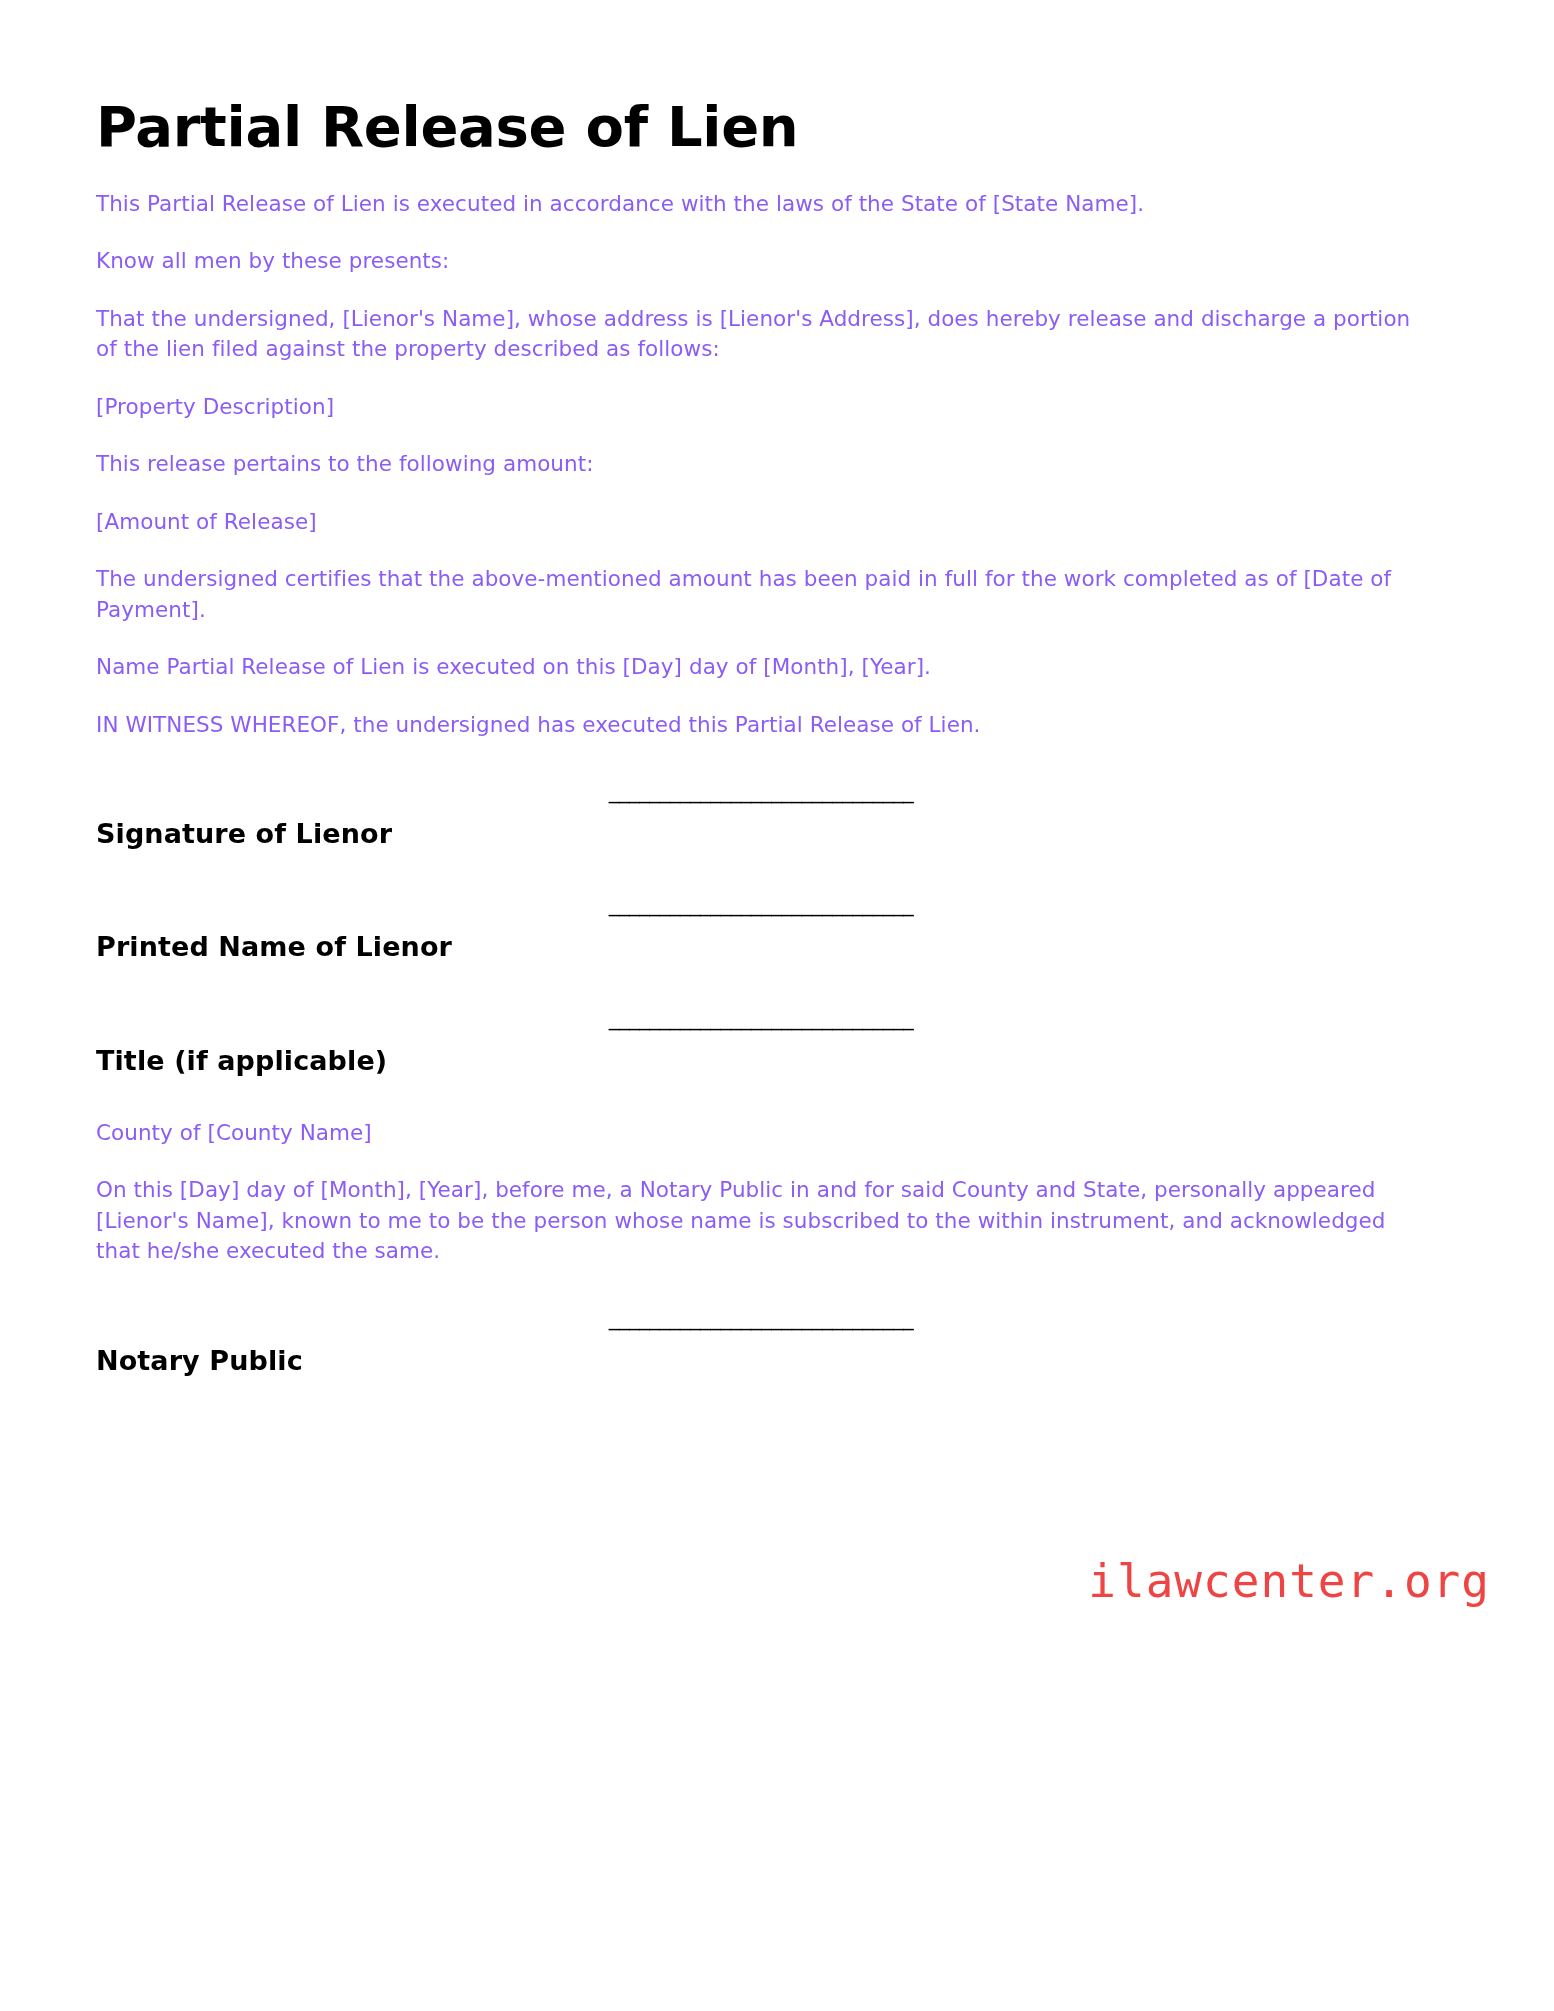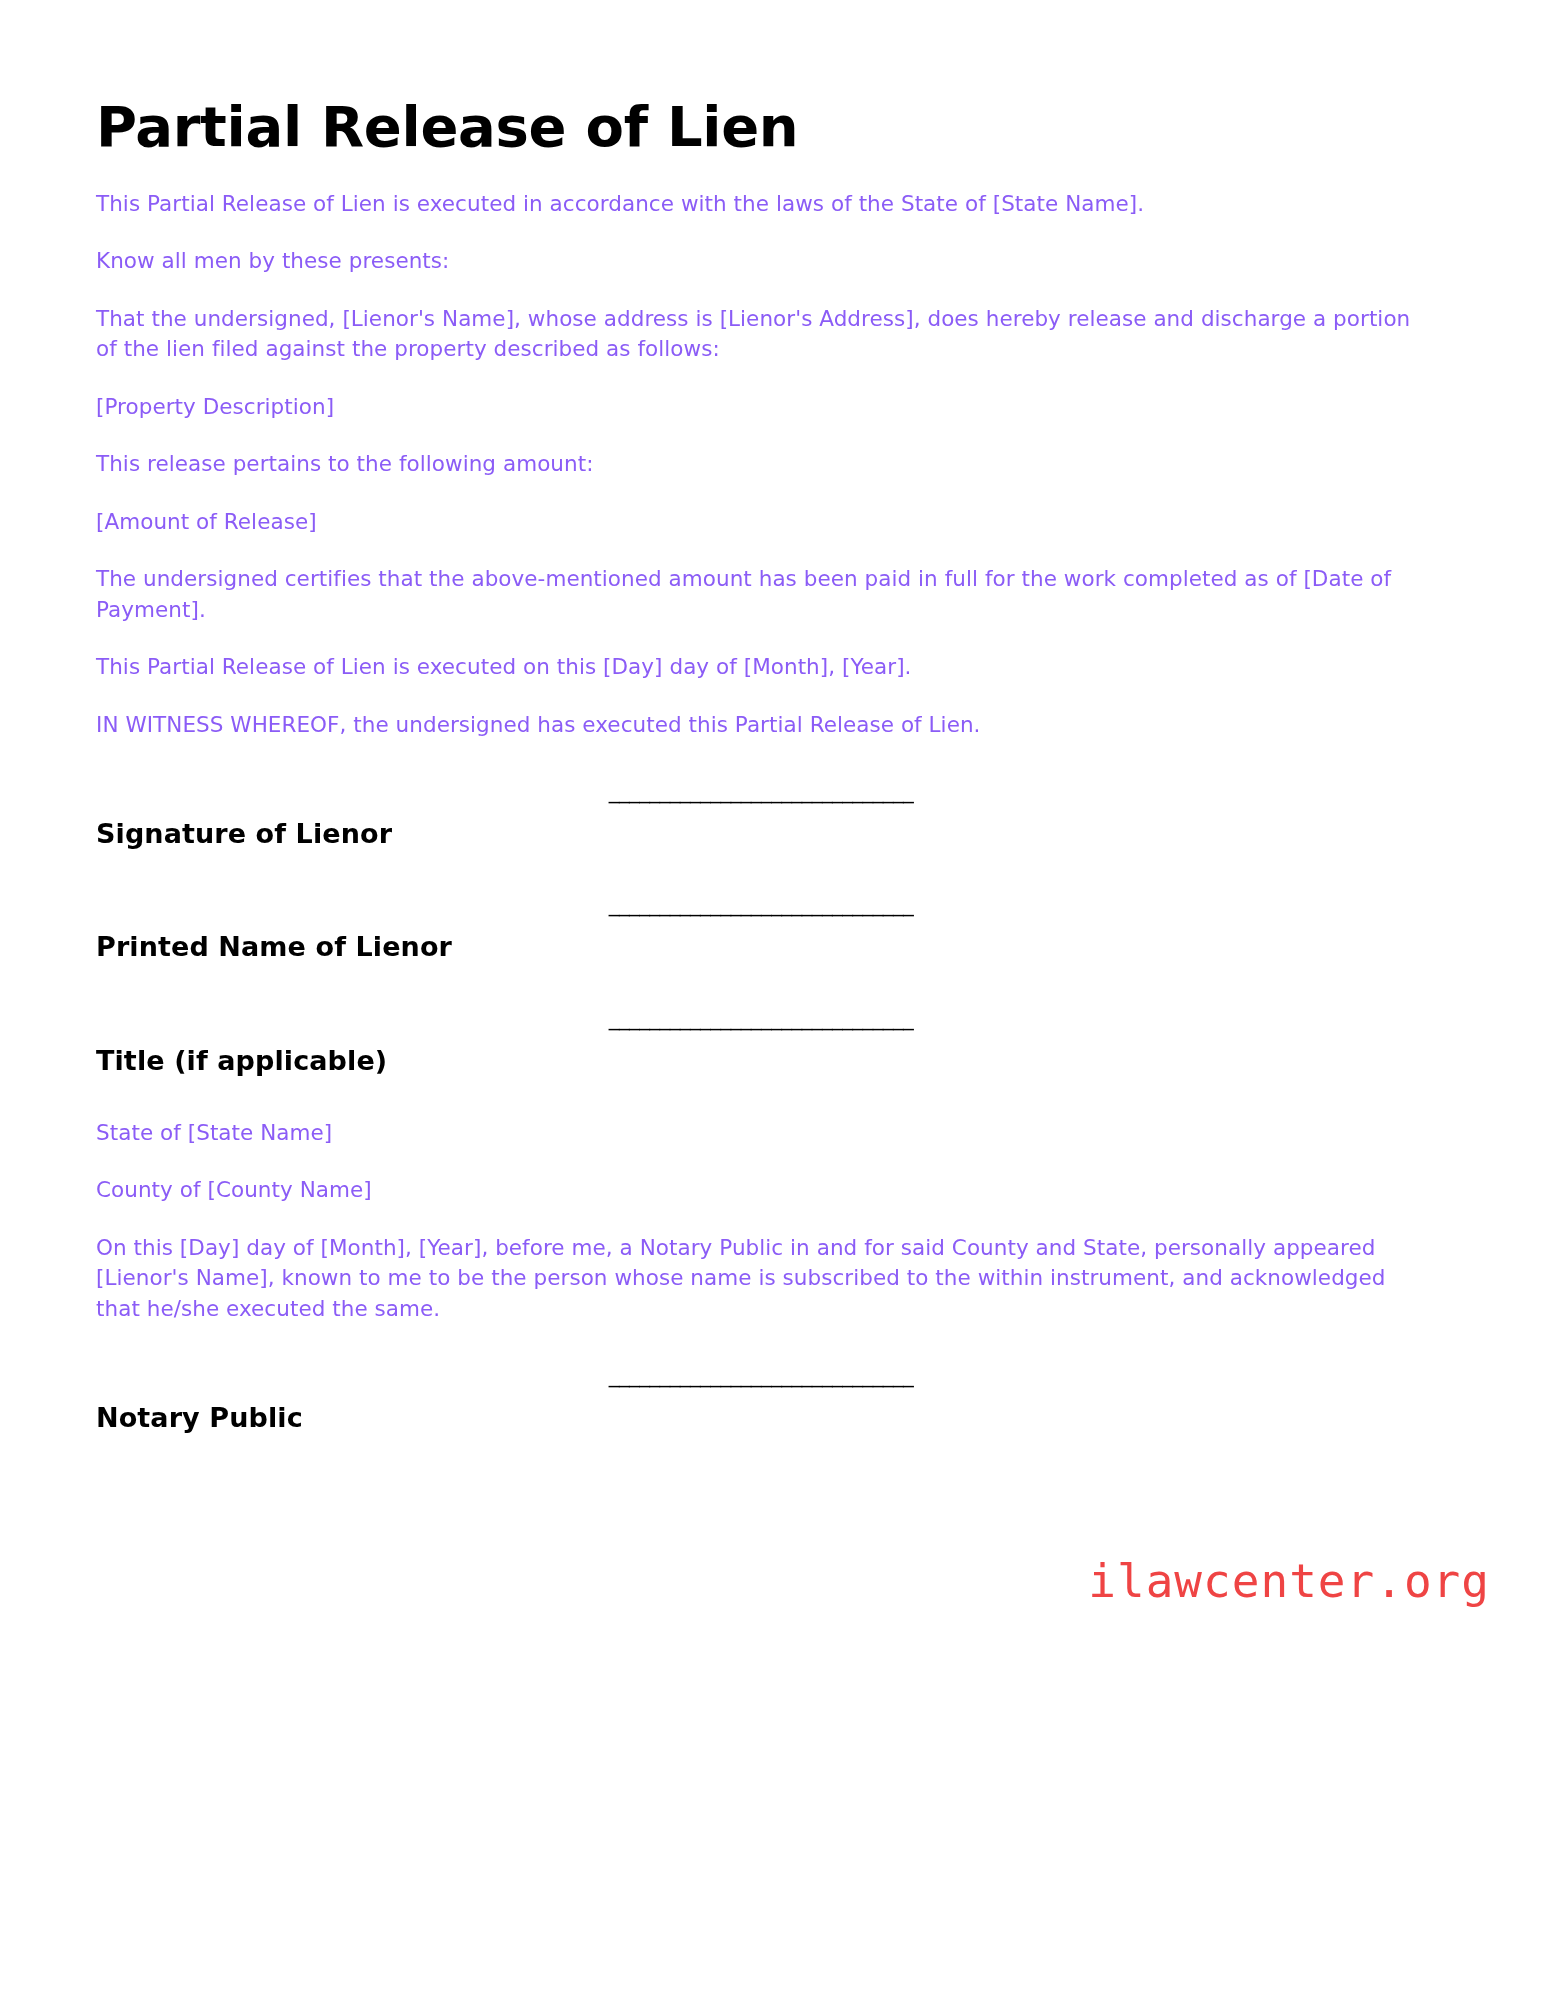--- a/index.html
+++ b/index.html
@@ -107,40 +107,39 @@
     <p class="body-para">That the undersigned, [Lienor's Name], whose address is [Lienor's Address], does hereby release and discharge a portion of the lien filed against the property described as follows:</p>
 
     <p class="body-para">[Property Description]</p>
 
     <p class="body-para">This release pertains to the following amount:</p>
 
     <p class="body-para">[Amount of Release]</p>
 
     <p class="body-para">The undersigned certifies that the above-mentioned amount has been paid in full for the work completed as of [Date of Payment].</p>
 
-    <p class="body-para">This Partial Release of Lien is executed on this [Day] day of [Month], [Year].</p>
+    <p class="body-para">Name Partial Release of Lien is executed on this [Day] day of [Month], [Year].</p>
 
     <p class="body-para">IN WITNESS WHEREOF, the undersigned has executed this Partial Release of Lien.</p>
 
     <div class="sig-block">
       <div class="sig-rule">______________________________</div>
       <div class="sig-label">Signature of Lienor</div>
     </div>
 
     <div>
       <div class="sig-rule">______________________________</div>
       <div class="sig-label">Printed Name of Lienor</div>
     </div>
 
     <div>
       <div class="sig-rule">______________________________</div>
       <div class="sig-label last-in-group">Title (if applicable)</div>
     </div>
 
-    <p class="body-para">State of [State Name]</p>
 
     <p class="body-para">County of [County Name]</p>
 
     <p class="body-para">On this [Day] day of [Month], [Year], before me, a Notary Public in and for said County and State, personally appeared [Lienor's Name], known to me to be the person whose name is subscribed to the within instrument, and acknowledged that he/she executed the same.</p>
 
     <div class="sig-block">
       <div class="sig-rule">______________________________</div>
       <div class="sig-label">Notary Public</div>
     </div>
 

